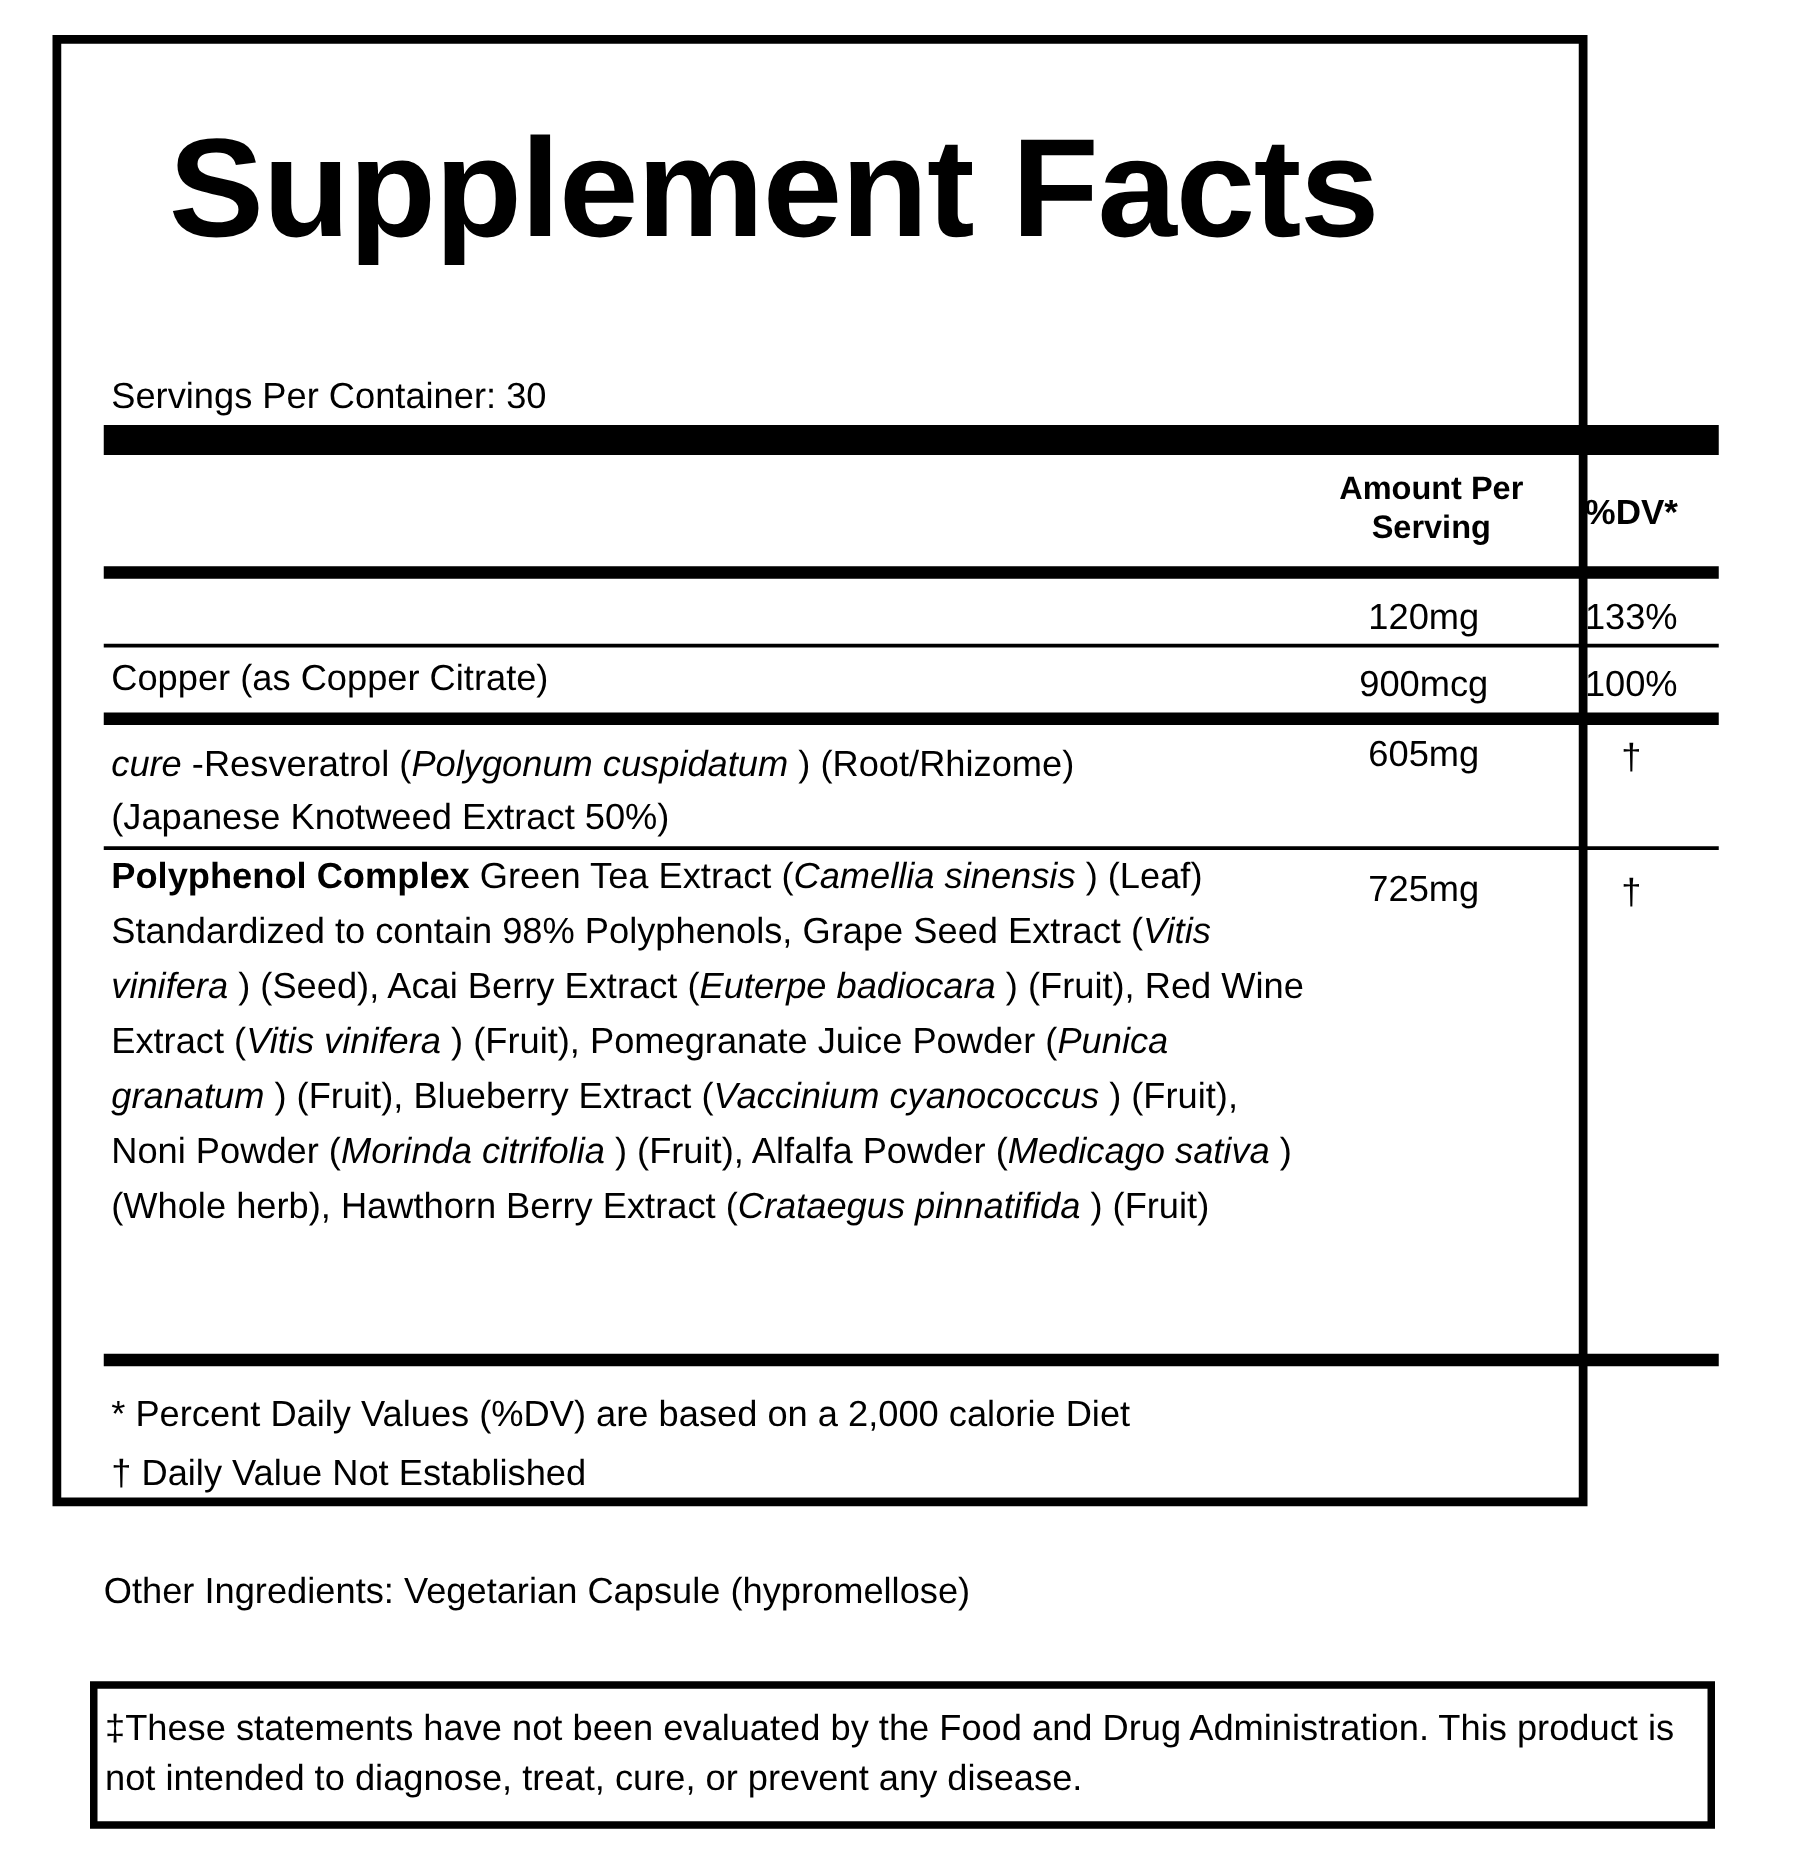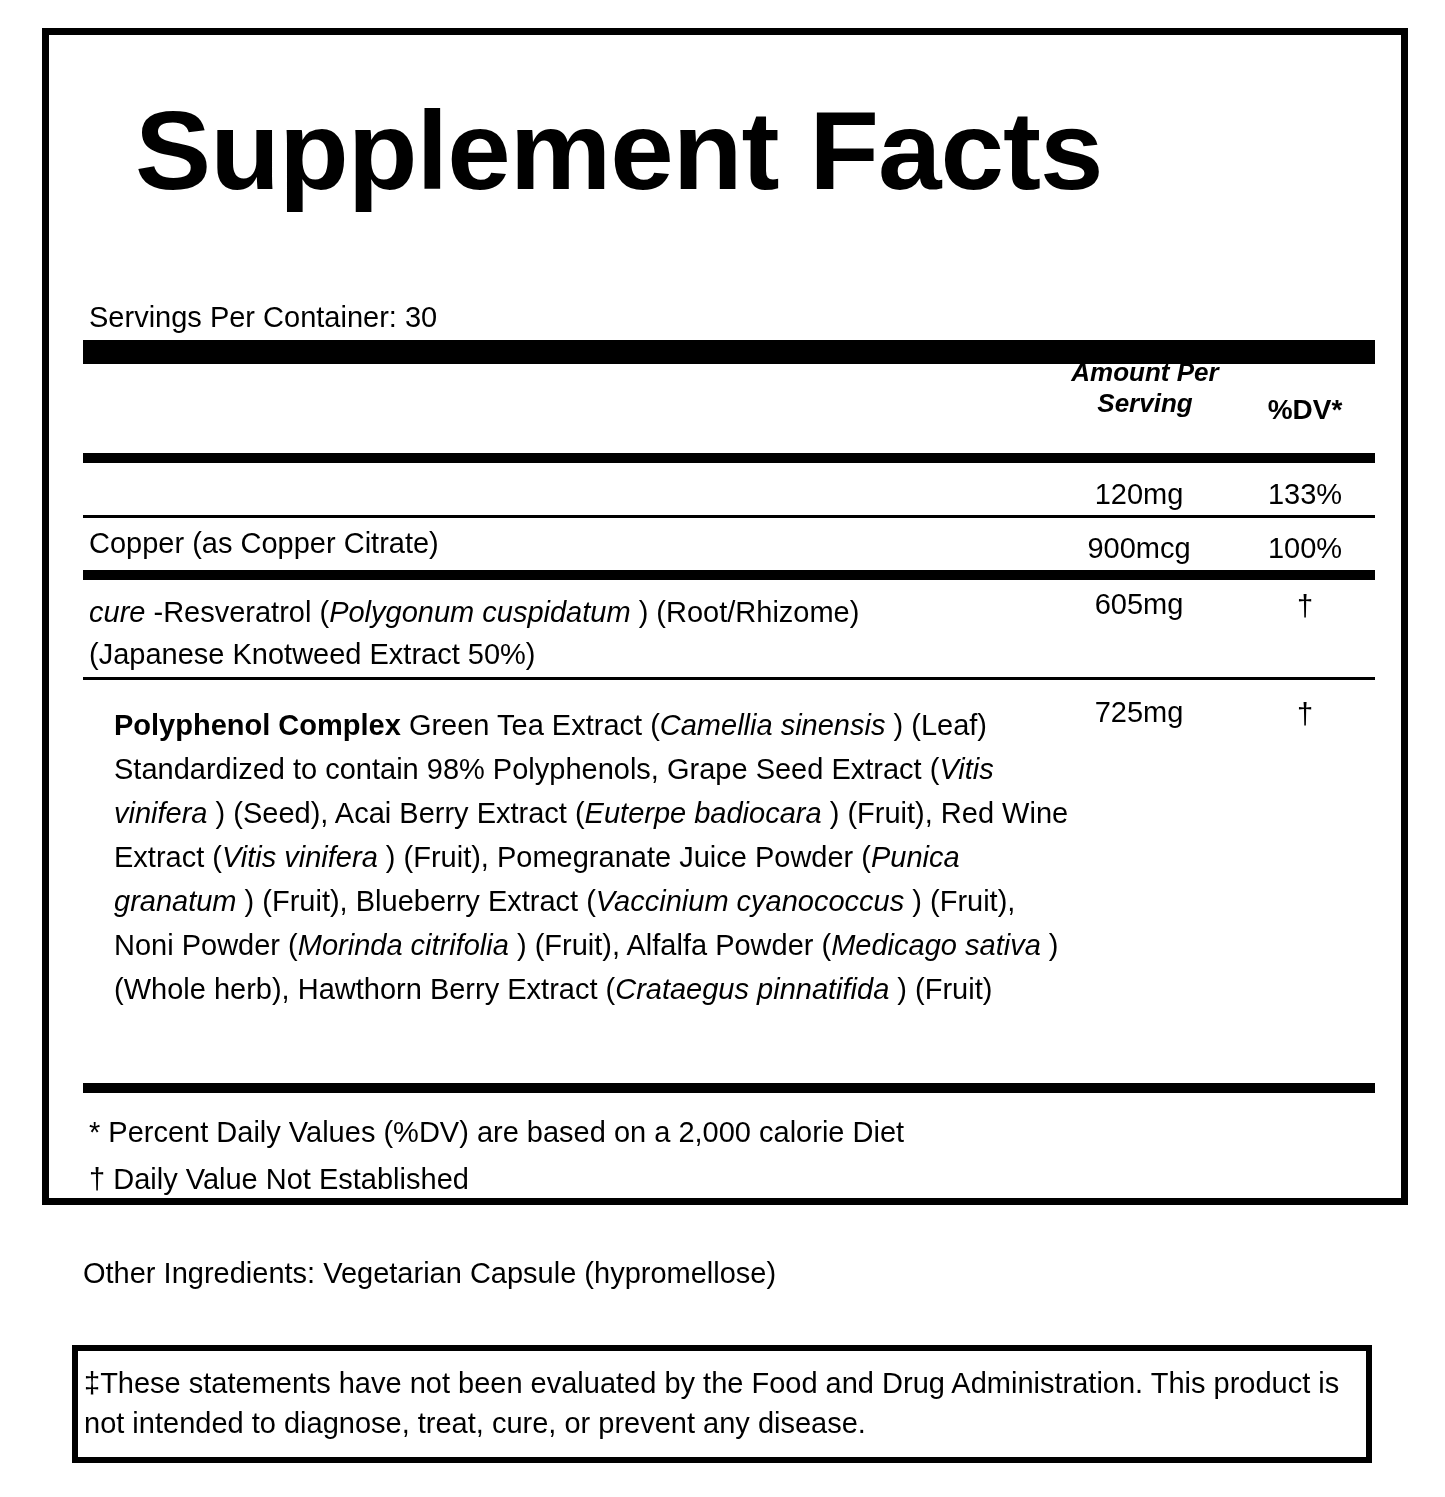--- a/index.html
+++ b/index.html
@@ -1,42 +1,42 @@
 <!DOCTYPE html>
 <html><head>
 <meta charset="utf-8">
 <style>
   * { box-sizing: border-box; margin: 0; padding: 0; }
   html, body { width: 1445px; height: 1497px; background: #ffffff; overflow: hidden; }
   body { position: relative; font-family: "Liberation Sans", "DejaVu Sans", sans-serif; color: #000; }
 
   .facts-box {
-    position: absolute; left: 42px; top: 28px; width: 1366px; height: 1177px;
+    position: absolute; left: 42px; top: 28px; width: 1228px; height: 1177px;
     border: 7px solid #000; background: #fff;
   }
   .title {
     position: absolute; left: 86px; top: 60px;
     font-family: "Liberation Sans", sans-serif; font-weight: bold;
     font-size: 112px; letter-spacing: -1px; line-height: 1; white-space: nowrap;
     transform: scaleX(1.02); transform-origin: left top;
   }
   .serving {
     position: absolute; left: 40px; font-size: 29px; line-height: 1; white-space: nowrap;
   }
   .rule { position: absolute; left: 34px; width: 1292px; background: #000; }
   .col-head {
     position: absolute; font-weight: bold; font-size: 26px; text-align: center; line-height: 1.2;
   }
   .row-text { position: absolute; left: 40px; font-size: 29px; line-height: 1.5; white-space: nowrap; }
   .row-text i { font-style: italic; }
   .amt { position: absolute; font-size: 29px; line-height: 1; text-align: center; width: 160px; }
   .dv  { position: absolute; font-size: 29px; line-height: 1; text-align: center; width: 120px; }
   .complex {
-    position: absolute; left: 40px; top: 668px; width: 960px;
-    font-size: 29px; line-height: 44px; margin-left: 25px;
+    position: absolute; left: 40px; top: 644px; width: 960px;
+    font-size: 29px; line-height: 44px;
   }
   .complex i { font-style: italic; }
   .foot { position: absolute; left: 40px; font-size: 29px; line-height: 1; white-space: nowrap; }
 
   .other {
     position: absolute; left: 83px; top: 1259px; font-size: 29px; line-height: 1; white-space: nowrap;
   }
   .disclaimer {
     position: absolute; left: 72px; top: 1345px; width: 1300px; height: 118px;
     border: 6px solid #000; padding: 12px 6px 0 6px;
@@ -46,21 +46,21 @@
 </head>
 <body>
 
 <div class="facts-box">
   <h1 class="title">Supplement Facts</h1>
 
   <div class="serving" style="top:268px;">Servings Per Container: 30</div>
 
   <div class="rule" style="top:305px; height:24px;"></div>
 
-  <div class="col-head" style="left:996px; top:322px; width:200px;font-style:italic;">
+  <div class="col-head" style="left:996px; top:340px; width:200px;">
     <div>Amount Per</div>
     <div>Serving</div>
   </div>
   <div class="col-head" style="left:1196px; top:358px; width:120px; font-size:28px;">%DV*</div>
 
   <div class="rule" style="top:418px; height:10px;"></div>
 
   <div class="amt" style="left:1010px; top:445px;">120mg</div>
   <div class="dv" style="left:1196px; top:445px;">133%</div>
 

